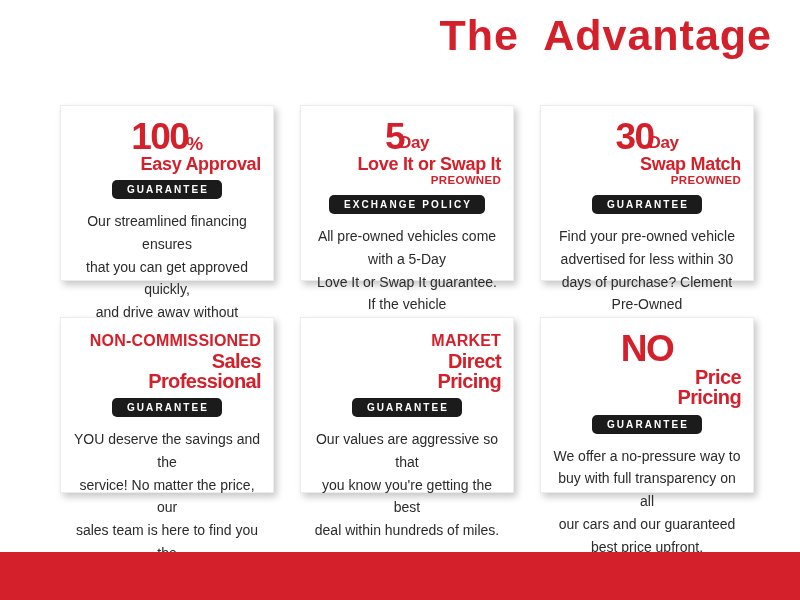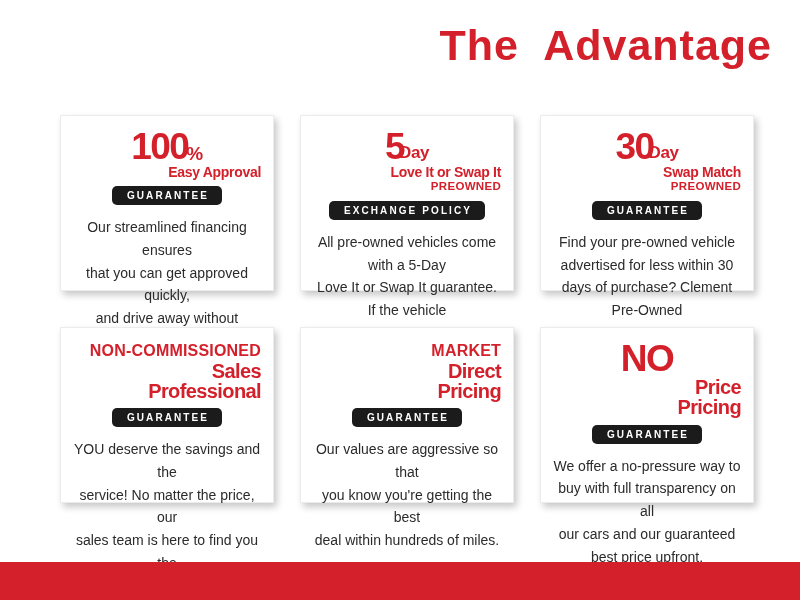--- a/index.html
+++ b/index.html
@@ -6,21 +6,20 @@
     margin: 0; padding: 0;
     width: 800px; height: 600px;
     background: #ffffff;
     font-family: "Liberation Sans", sans-serif;
     overflow: hidden;
   }
   #page {
     position: relative;
     width: 800px; height: 525px;
     background: #ffffff;
-    margin-top: 10px;
   }
 
   
   .header {
     position: absolute;
     left: 0; top: 0;
     width: 800px; height: 78px;
   }
   .header-title {
     position: absolute;
@@ -98,21 +97,21 @@
     font-size: 16px;
     font-weight: bold;
     color: #D4202A;
     letter-spacing: 0.2px;
     line-height: 1.1;
     margin-bottom: 1px;
   }
 
   
   .sub-line {
-    font-size: 14px;
+    font-size: 18px;
     font-weight: bold;
     color: #D4202A;
     letter-spacing: -0.3px;
     line-height: 1.02;
     margin-top: 1px;
   }
   .sub-line.big {
     font-size: 20px;
     letter-spacing: -0.6px;
   }

